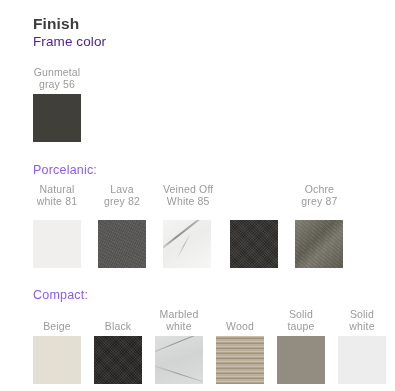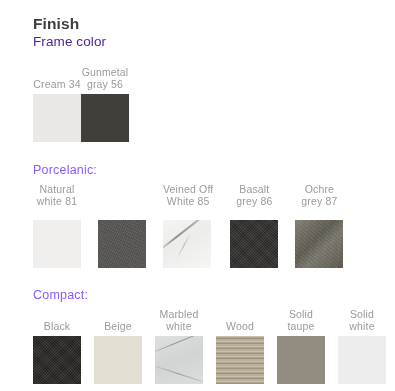--- a/index.html
+++ b/index.html
@@ -185,68 +185,64 @@
 
   <div class="header">
     <div class="title">Finish</div>
     <div class="subtitle">Frame color</div>
   </div>
 
   <div id="groups-container">
       <div class="group group-frame-color">
         <div class="swatch-row">
           <div class="swatch-cell">
-            <div class="swatch-label">Cream 34</div>
-            <div class="swatch tex-flat" style="background: rgb(233, 232, 230);"></div>
-          </div>
-          <div class="swatch-cell">
             <div class="swatch-label">Gunmetal
 gray 56</div>
             <div class="swatch tex-flat" style="background: rgb(64, 63, 58);"></div>
           </div>
         </div>
       </div>
       <div class="group group-porcelanic">
         <div class="group-title">Porcelanic:</div>
         <div class="swatch-row">
           <div class="swatch-cell">
             <div class="swatch-label">Natural
 white 81</div>
             <div class="swatch tex-flat" style="background: rgb(241, 239, 237);"></div>
           </div>
           <div class="swatch-cell">
+            <div class="swatch-label">Lava
+grey 82</div>
             <div class="swatch tex-grain" style="background: rgb(88, 87, 84);"></div>
           </div>
           <div class="swatch-cell">
             <div class="swatch-label">Veined Off
 White 85</div>
             <div class="swatch tex-vein" style=""></div>
           </div>
           <div class="swatch-cell">
-            <div class="swatch-label">Basalt
-grey 86</div>
             <div class="swatch tex-speckle" style="background: rgb(46, 45, 42);"></div>
           </div>
           <div class="swatch-cell">
             <div class="swatch-label">Ochre
 grey 87</div>
             <div class="swatch tex-ochre" style=""></div>
           </div>
         </div>
       </div>
       <div class="group group-compact">
         <div class="group-title">Compact:</div>
         <div class="swatch-row">
           <div class="swatch-cell">
+            <div class="swatch-label">Beige</div>
+            <div class="swatch tex-flat" style="background: rgb(227, 223, 210);"></div>
+          </div>
+          <div class="swatch-cell">
             <div class="swatch-label">Black</div>
             <div class="swatch tex-speckle" style="background: rgb(38, 37, 36);"></div>
-          </div>
-          <div class="swatch-cell">
-            <div class="swatch-label">Beige</div>
-            <div class="swatch tex-flat" style="background: rgb(227, 223, 210);"></div>
           </div>
           <div class="swatch-cell">
             <div class="swatch-label">Marbled
 white</div>
             <div class="swatch tex-marble" style=""></div>
           </div>
           <div class="swatch-cell">
             <div class="swatch-label">Wood</div>
             <div class="swatch tex-wood" style=""></div>
           </div>

